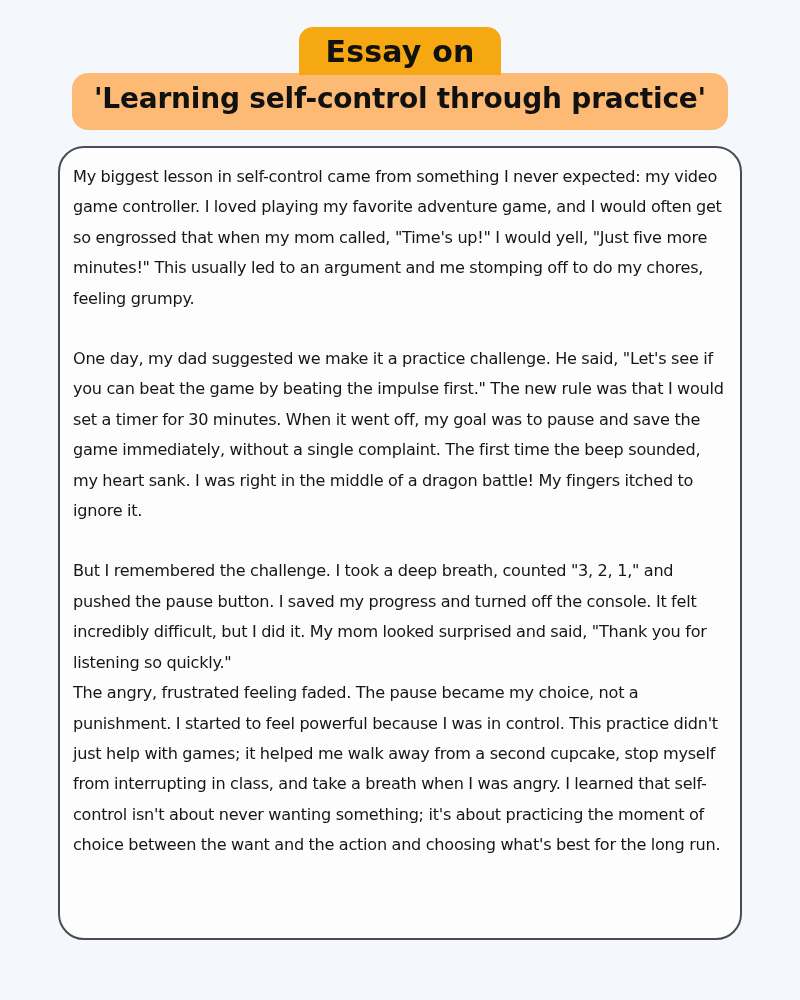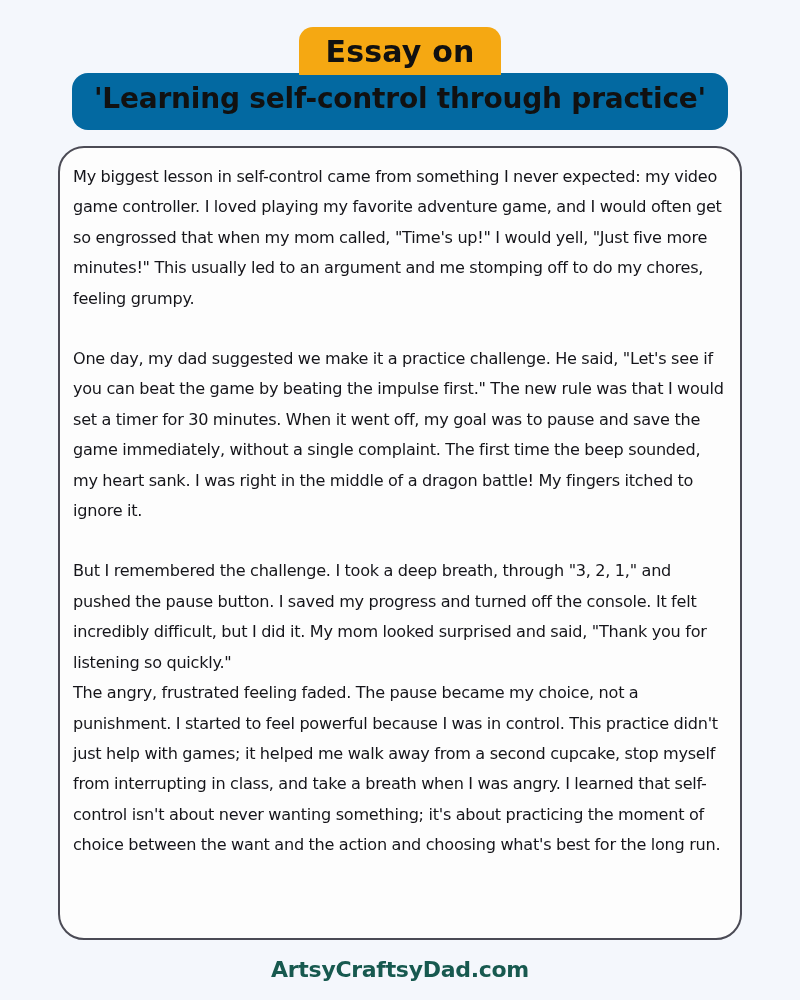--- a/index.html
+++ b/index.html
@@ -41,21 +41,21 @@
     font-weight: bold;
     font-size: 30px;
     line-height: 38px;
     letter-spacing: 0.2px;
     position: relative;
     z-index: 2;
     text-align: center;
   }
 
   .badge-main {
-    background: #0369a1;
+    background: #fdba74;
     color: #111111;
     border-radius: 16px;
     padding: 7px 22px 12px 22px;
     font-family: "DejaVu Sans", sans-serif;
     font-weight: bold;
     font-size: 28px;
     line-height: 38px;
     letter-spacing: -0.2px;
     margin-top: -2px;
     position: relative;
@@ -117,20 +117,19 @@
 
   <div class="header-block">
     <div class="badge-top">Essay on</div>
     <div class="badge-main">'Learning self-control through practice'</div>
   </div>
 
   <div class="essay-card">
     <div class="essay-body">
       <p>My biggest lesson in self-control came from something I never expected: my video game controller. I loved playing my favorite adventure game, and I would often get so engrossed that when my mom called, "Time's up!" I would yell, "Just five more minutes!" This usually led to an argument and me stomping off to do my chores, feeling grumpy.</p>
       <p>One day, my dad suggested we make it a practice challenge. He said, "Let's see if you can beat the game by beating the impulse first." The new rule was that I would set a timer for 30 minutes. When it went off, my goal was to pause and save the game immediately, without a single complaint. The first time the beep sounded, my heart sank. I was right in the middle of a dragon battle! My fingers itched to ignore it.</p>
-      <p style="margin-bottom:0;">But I remembered the challenge. I took a deep breath, through "3, 2, 1," and pushed the pause button. I saved my progress and turned off the console. It felt incredibly difficult, but I did it. My mom looked surprised and said, "Thank you for listening so quickly."</p>
+      <p style="margin-bottom:0;">But I remembered the challenge. I took a deep breath, counted "3, 2, 1," and pushed the pause button. I saved my progress and turned off the console. It felt incredibly difficult, but I did it. My mom looked surprised and said, "Thank you for listening so quickly."</p>
       <p>The angry, frustrated feeling faded. The pause became my choice, not a punishment. I started to feel powerful because I was in control. This practice didn't just help with games; it helped me walk away from a second cupcake, stop myself from interrupting in class, and take a breath when I was angry. I learned that self-control isn't about never wanting something; it's about practicing the moment of choice between the want and the action and choosing what's best for the long run.</p>
     </div>
   </div>
 
-  <div class="site-footer">ArtsyCraftsyDad.com</div>
 
 </div>
 
 </body></html>

